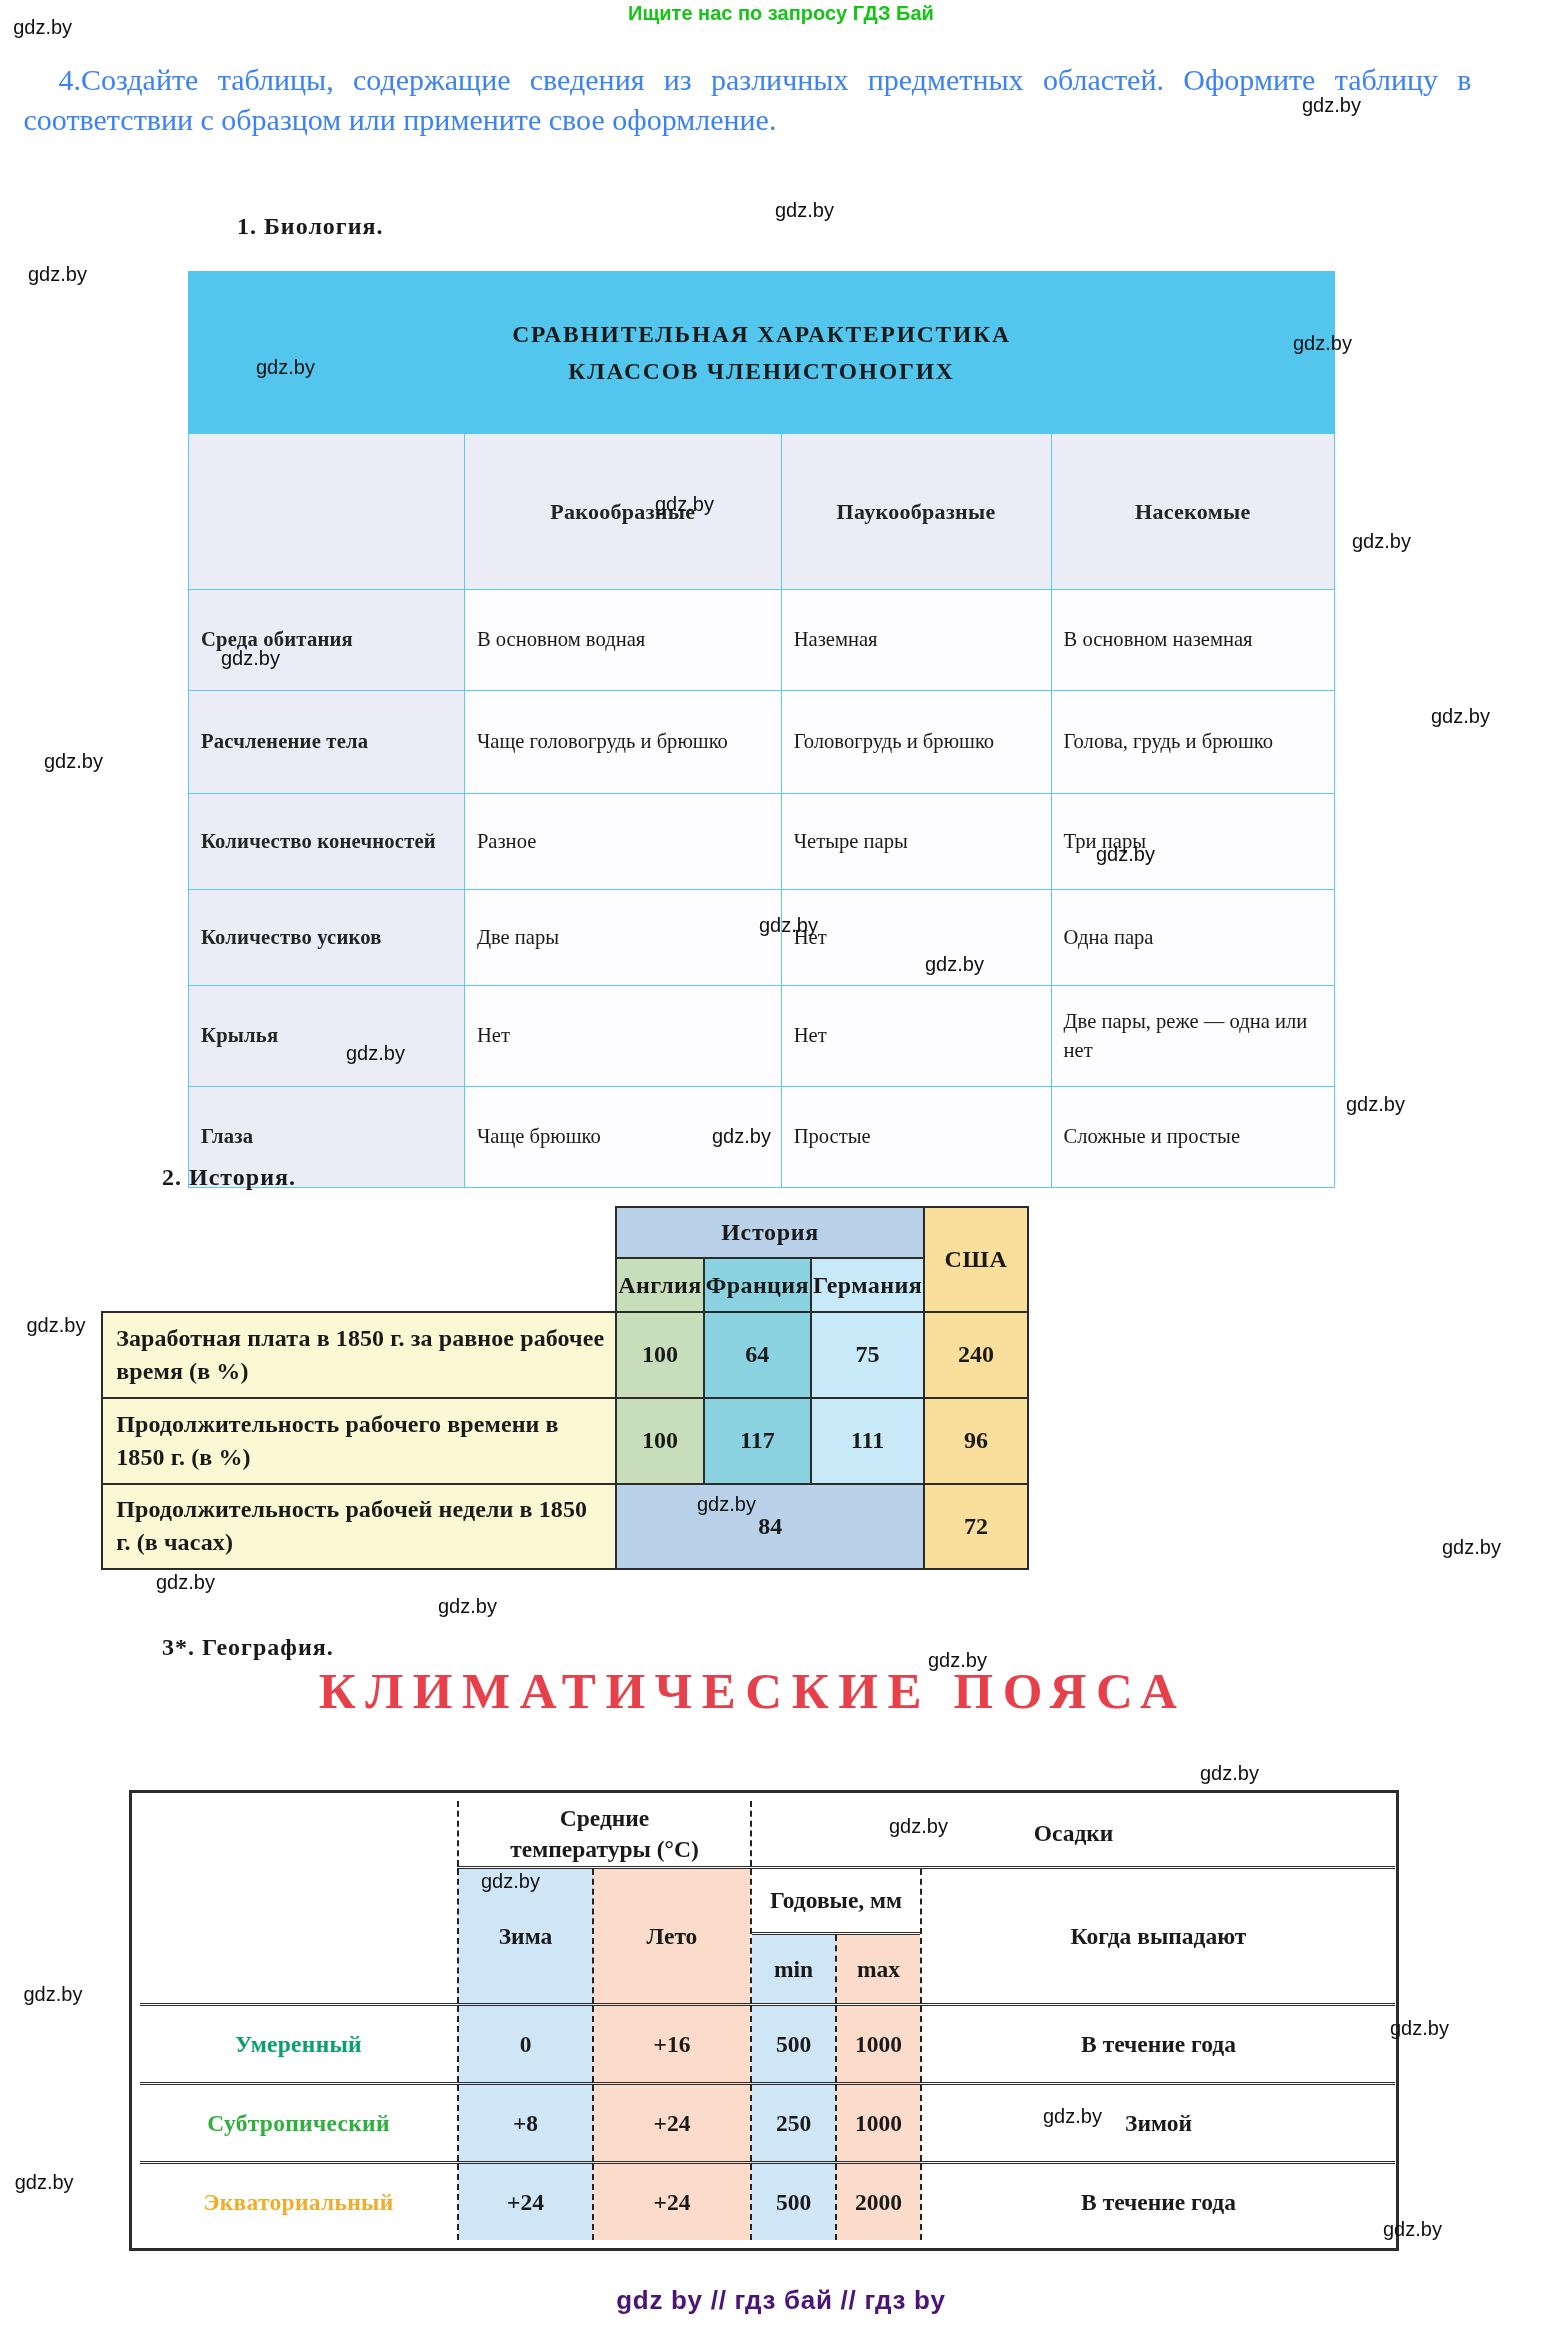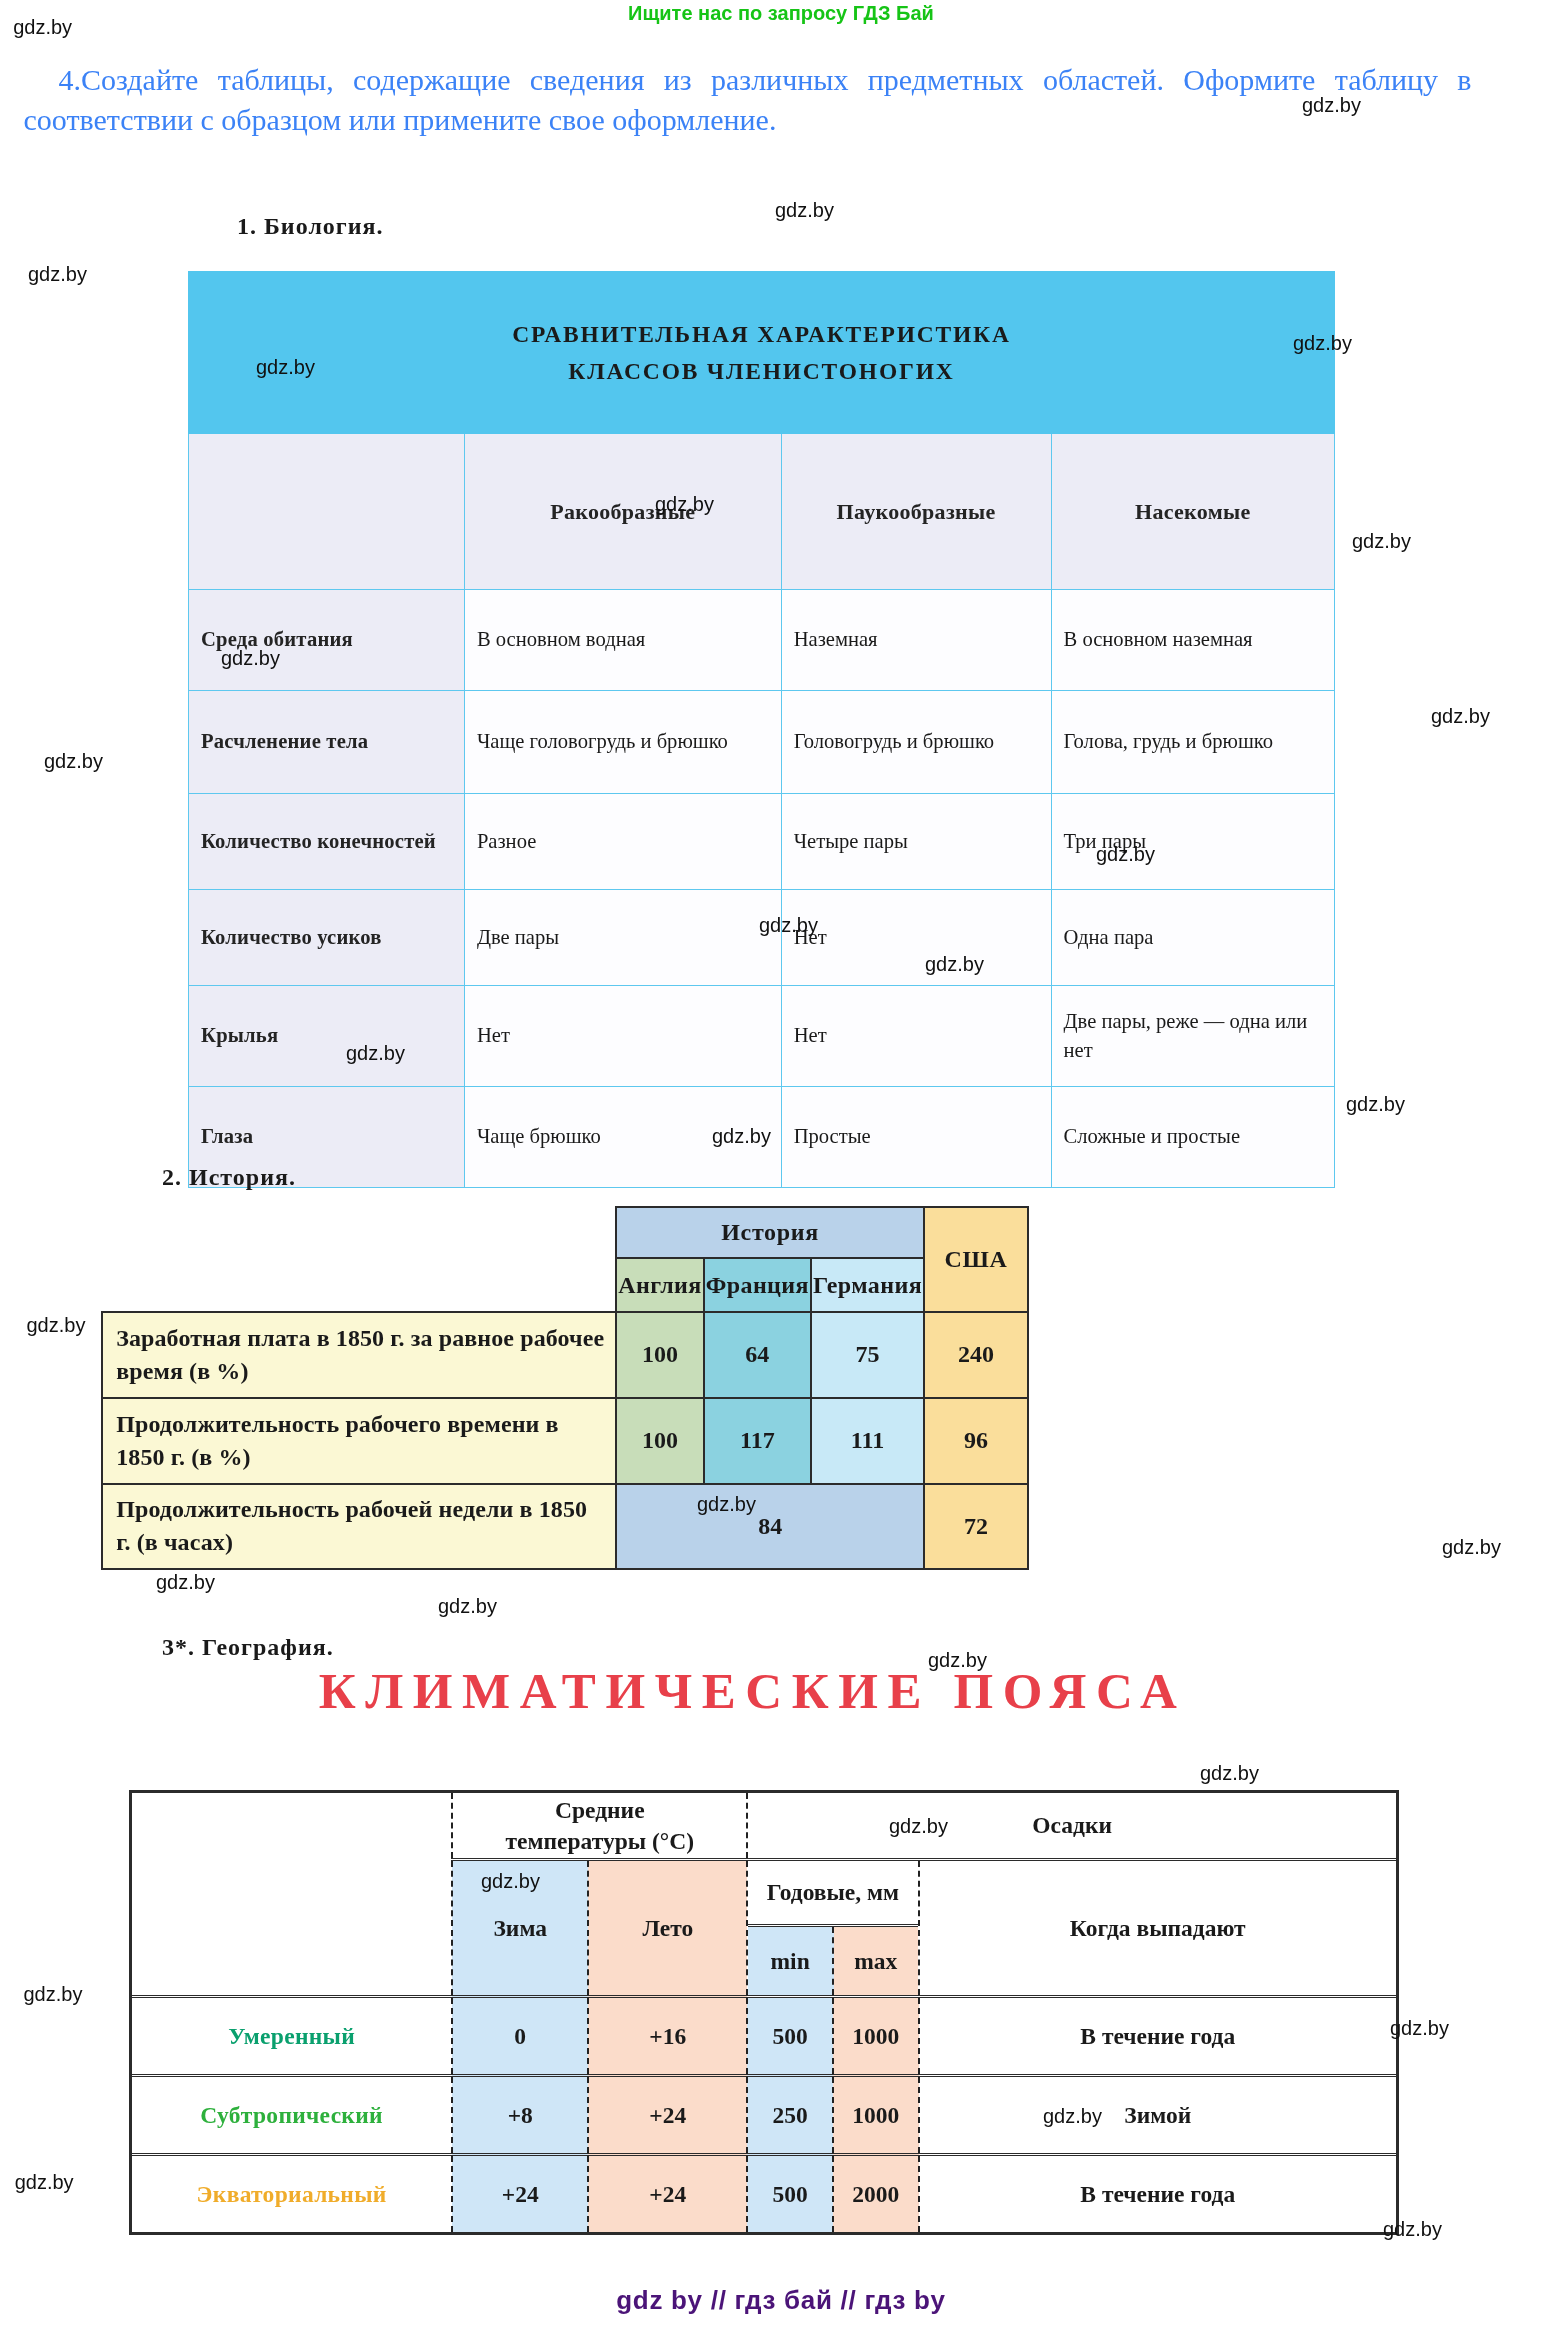--- a/index.html
+++ b/index.html
@@ -152,21 +152,21 @@
     letter-spacing:9.6px;
   }
 
   
   .clim-wrap {
     position:absolute;
     left:129px; top:1790px;
     width:1270px;
     border:3.7px solid #2b2b2b;
     background:#fff;
-    padding:0;
+    padding:8px;
     box-sizing:border-box;
     font-family:"Liberation Serif", serif;
   }
   .clim-table { border-collapse:collapse; width:100%; table-layout:fixed; }
   .clim-table td {
     text-align:center;
     vertical-align:middle;
     font-weight:bold;
     font-size:23.5px;
     color:#1a1a1a;

